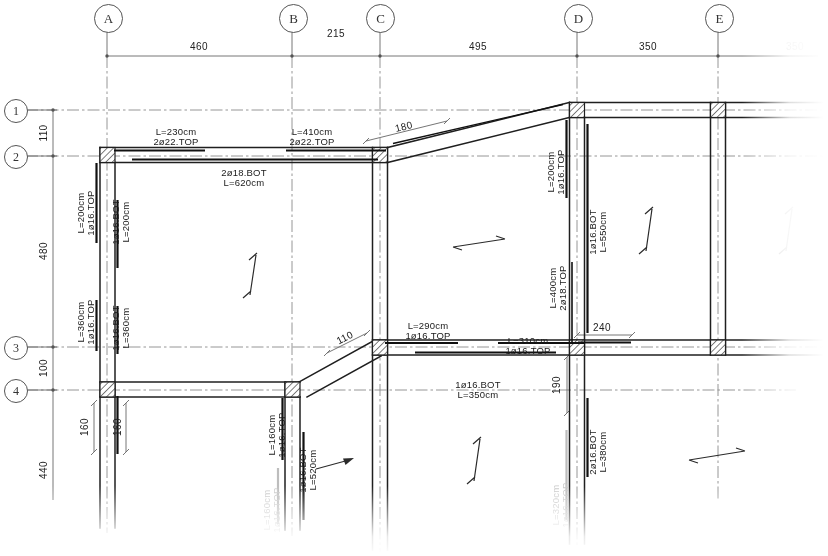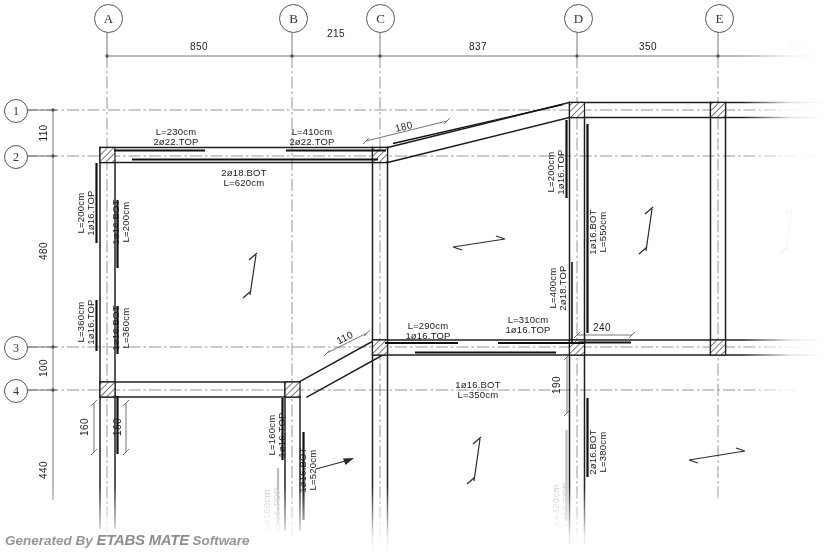--- a/index.html
+++ b/index.html
@@ -191,23 +191,23 @@
 <div class="bub bub-r" style="left:4px;top:145px">
       <span>2</span>
     </div>
 <div class="bub bub-r" style="left:4px;top:336px">
       <span>3</span>
     </div>
 <div class="bub bub-r" style="left:4px;top:379px">
       <span>4</span>
     </div>
 
-<div class="hlbl dim" style="left:199px;top:47px">850</div>
+<div class="hlbl dim" style="left:199px;top:47px">460</div>
 <div class="hlbl dim" style="left:336px;top:34px">215</div>
-<div class="hlbl dim" style="left:478px;top:47px">837</div>
+<div class="hlbl dim" style="left:478px;top:47px">495</div>
 <div class="hlbl dim" style="left:648px;top:47px">350</div>
 <div class="hlbl dim faint" style="left:795px;top:47px">350</div>
 
 <div class="vlbl dim" style="left:44px;top:133px">110</div>
 <div class="vlbl dim" style="left:44px;top:251px">480</div>
 <div class="vlbl dim" style="left:44px;top:368px">100</div>
 <div class="vlbl dim" style="left:44px;top:470px">440</div>
 
 <div class="dlbl dim" style="left:404px;top:127px;transform:translate(-50%,-50%) rotate(-14deg)">180</div>
 <div class="dlbl dim" style="left:345px;top:338px;transform:translate(-50%,-50%) rotate(-27deg)">110</div>
@@ -217,21 +217,21 @@
 <div class="vlbl dim" style="left:118px;top:427px">160</div>
 
 <div class="hlbl" style="left:176px;top:137px">L=230cm
 2ø22.TOP</div>
 <div class="hlbl" style="left:312px;top:137px">L=410cm
 2ø22.TOP</div>
 <div class="hlbl" style="left:244px;top:178px">2ø18.BOT
 L=620cm</div>
 <div class="hlbl" style="left:428px;top:331px">L=290cm
 1ø16.TOP</div>
-<div class="hlbl" style="left:528px;top:325px">L=310cm
+<div class="hlbl" style="left:528px;top:346px">L=310cm
 1ø16.TOP</div>
 <div class="hlbl" style="left:478px;top:390px">1ø16.BOT
 L=350cm</div>
 
 <div class="vlbl" style="left:86px;top:213px">L=200cm
 1ø16.TOP</div>
 <div class="vlbl" style="left:121px;top:222px">1ø16.BOT
 L=200cm</div>
 <div class="vlbl" style="left:86px;top:322px">L=360cm
 1ø16.TOP</div>
@@ -250,15 +250,14 @@
 <div class="vlbl" style="left:277px;top:435px">L=160cm
 1ø16.TOP</div>
 <div class="vlbl" style="left:308px;top:470px">1ø16.BOT
 L=520cm</div>
 <div class="vlbl faint" style="left:272px;top:510px">L=160cm
 1ø16.TOP</div>
 
 <div id="fade-right" class="fade"></div>
 <div id="fade-bottom" class="fade"></div>
 
-<div id="wm"><span>Generated By</span> <span class="brand">ETABS MATE</span> <span>Software</span></div>
 
 </div>
 
 </body></html>

